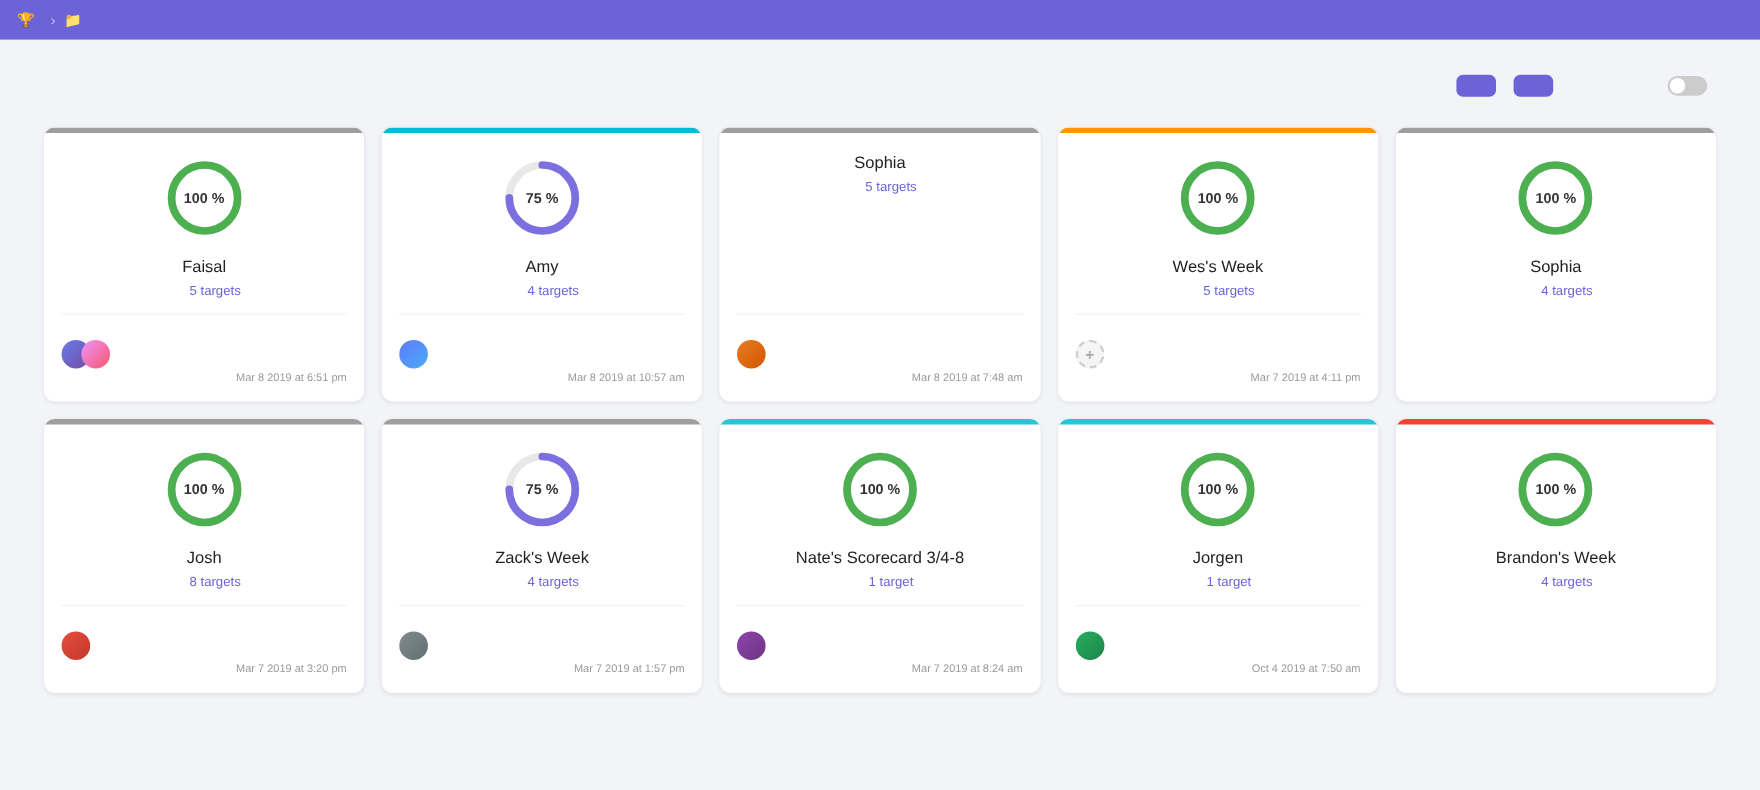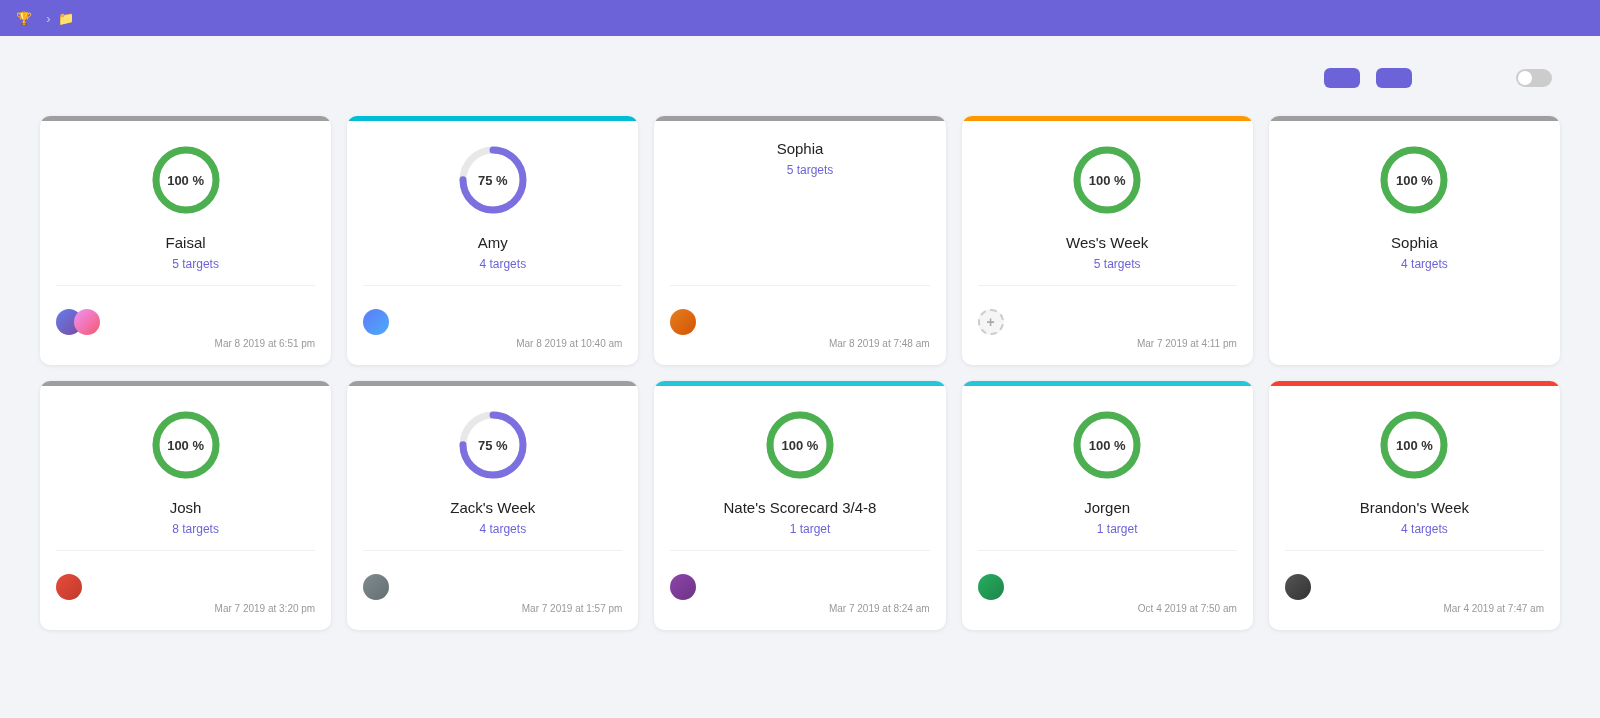--- a/index.html
+++ b/index.html
@@ -324,21 +324,21 @@
         <circle class="circle-progress purple" cx="40" cy="40" r="30" stroke-dasharray="141.37166941154067 188.49555921538757" stroke-dashoffset="0"></circle>
       </svg>
       <div class="circle-text">75 %</div>
     </div>
     <div class="card-name">Amy</div>
     <div class="card-targets">4 targets</div>
     <div class="card-footer">
       <div class="avatar-group">
             <div class="avatar av-amy"></div>
           </div>
-      <div class="card-date">Mar 8 2019 at 10:40 am</div>
+      <div class="card-date">Mar 8 2019 at 10:57 am</div>
     </div>
   </div>
       <div class="card">
     <div class="card-top-bar bar-gray"></div>
     <div class="card-name">Sophia</div>
     <div class="card-targets">5 targets</div>
     <div class="card-footer">
       <div class="avatar-group">
             <div class="avatar av-george"></div>
           </div>
@@ -451,22 +451,16 @@
     <div class="card-top-bar bar-red"></div>
     <div class="circle-wrap">
       <svg viewBox="0 0 80 80">
         <circle class="circle-bg" cx="40" cy="40" r="30"></circle>
         <circle class="circle-progress green" cx="40" cy="40" r="30" stroke-dasharray="188.49555921538757 188.49555921538757" stroke-dashoffset="0"></circle>
       </svg>
       <div class="circle-text">100 %</div>
     </div>
     <div class="card-name">Brandon's Week</div>
     <div class="card-targets">4 targets</div>
-    <div class="card-footer">
-      <div class="avatar-group">
-            <div class="avatar av-brandon"></div>
-          </div>
-      <div class="card-date">Mar 4 2019 at 7:47 am</div>
-    </div>
   </div>
     </div>
 
 </div>
 
 </body></html>

